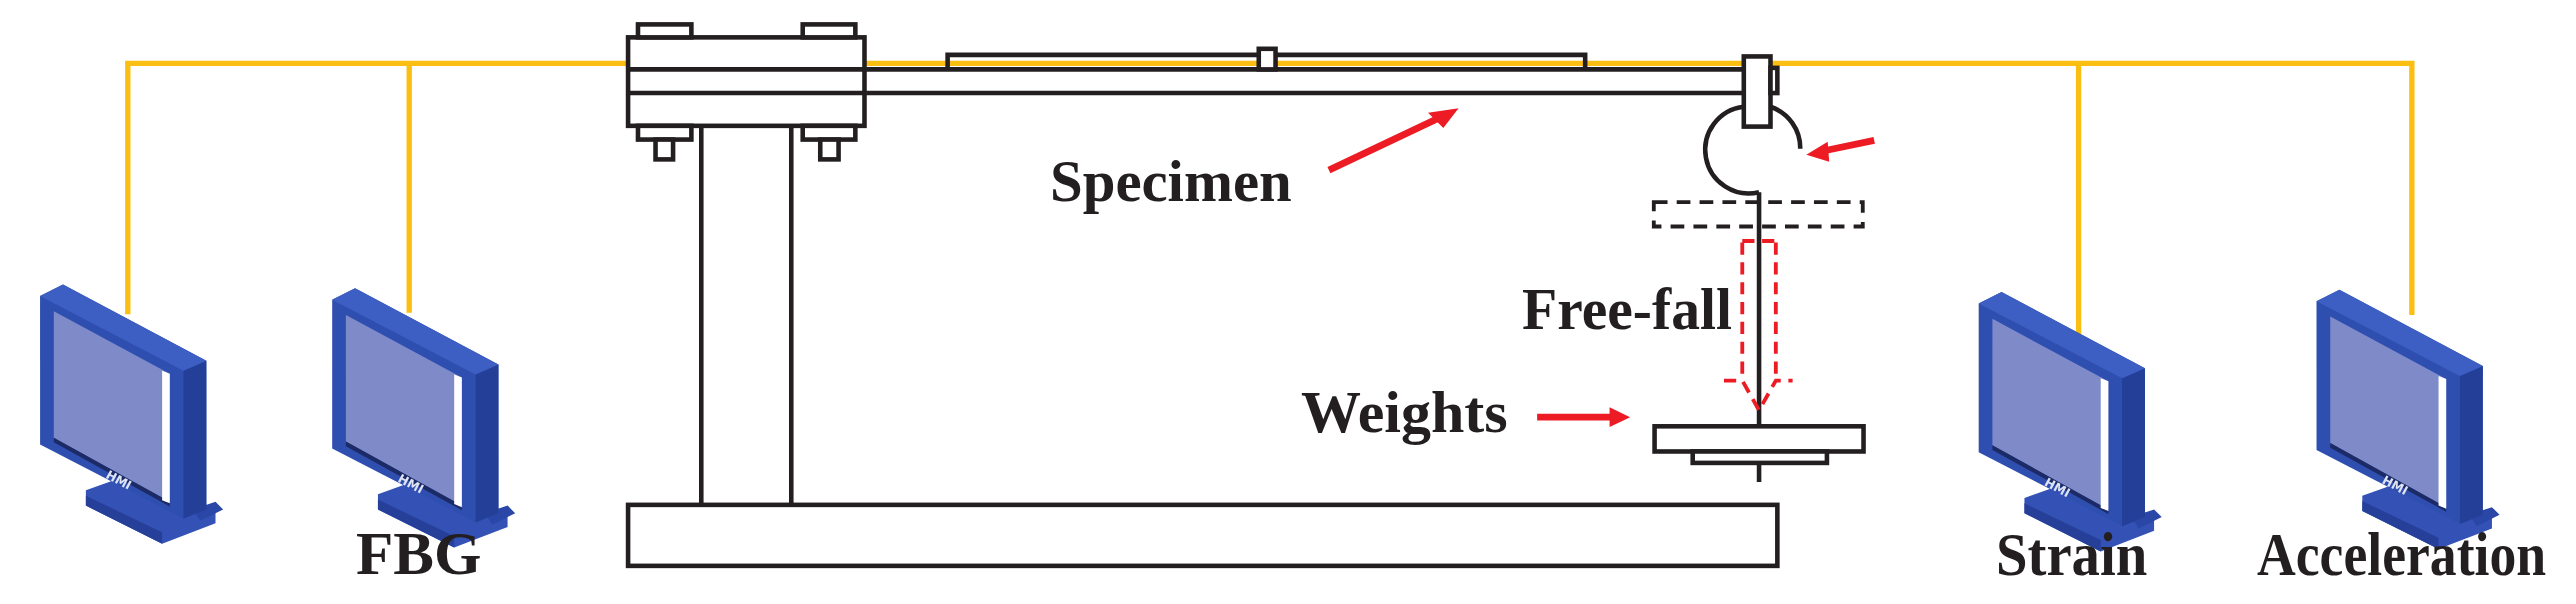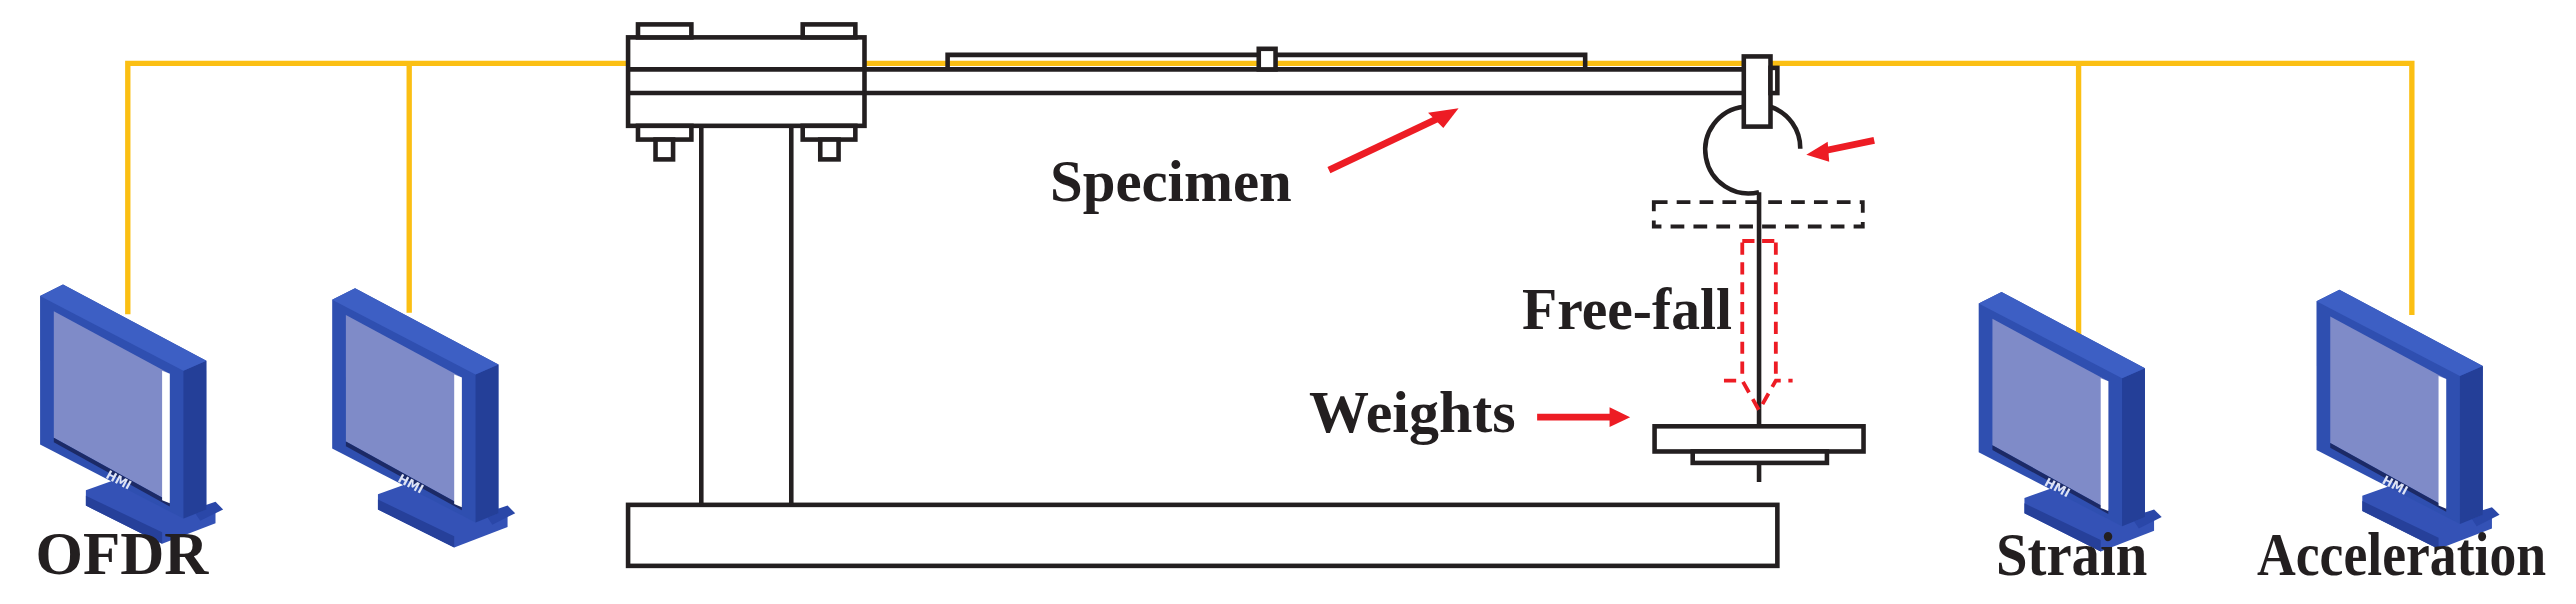--- a/index.html
+++ b/index.html
@@ -122,20 +122,20 @@
   <g transform="translate(2574,378)">
         <use href="#monitor"></use>
       </g>
   <g transform="translate(3017,375)">
         <use href="#monitor"></use>
       </g>
 </svg>
 
 <div class="lbl lbl-mid" style="left:1035px; top:151px; transform:scaleX(0.98);">Specimen</div>
 <div class="lbl lbl-mid" style="left:1507px; top:279px; transform:scaleX(0.96);">Free-fall</div>
-<div class="lbl lbl-mid" style="left:1286px; top:382px;margin-left:8px;">Weights</div>
+<div class="lbl lbl-mid" style="left:1286px; top:382px;">Weights</div>
 
-<div class="lbl lbl-big" style="left:20.6px; top:523px;">OFDR</div>
+<div class="lbl lbl-big" style="left:341px; top:523px;">FBG</div>
 <div class="lbl lbl-big" style="left:1981px; top:524px; transform:scaleX(0.93);">Strain</div>
 <div class="lbl lbl-big" style="left:2242px; top:524px; transform:scaleX(0.88);">Acceleration</div>
 
 </div>
 
 
 </body></html>

